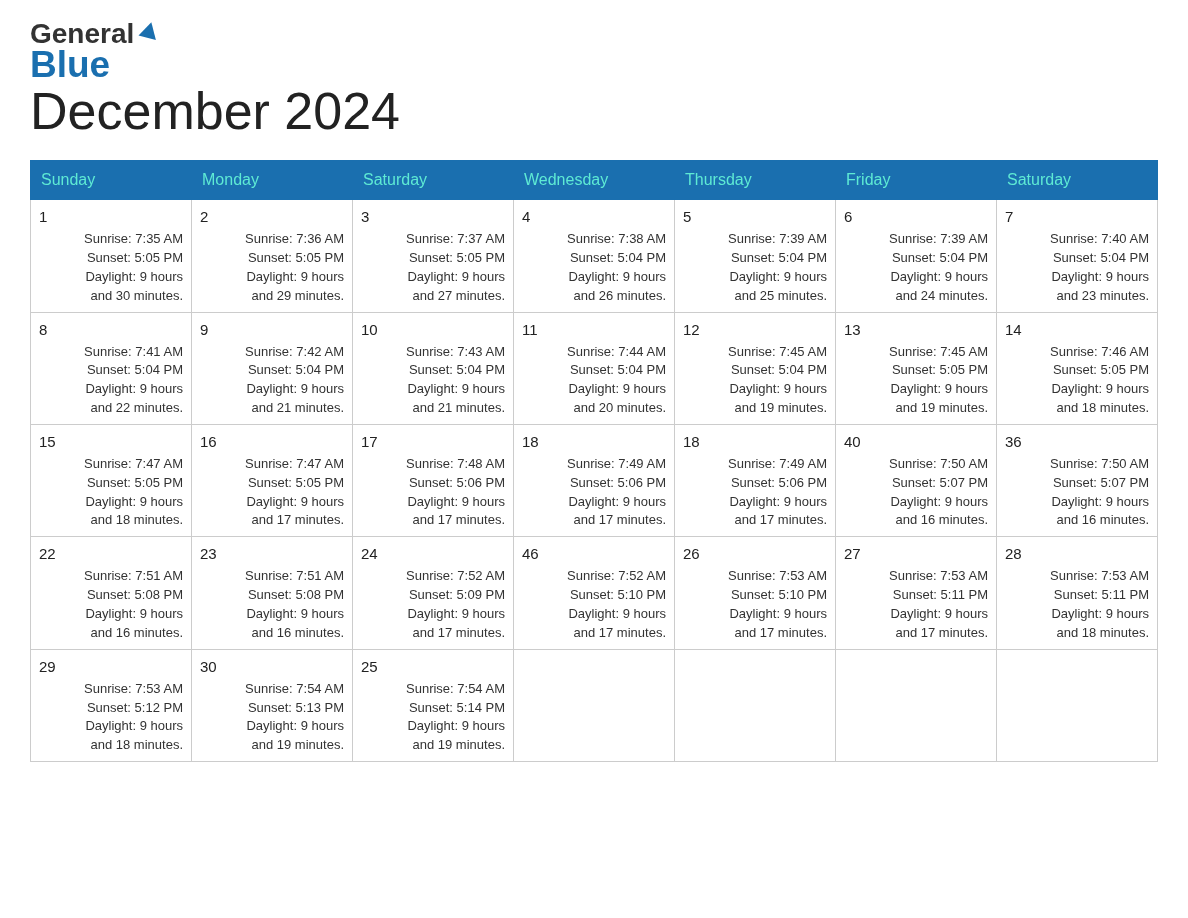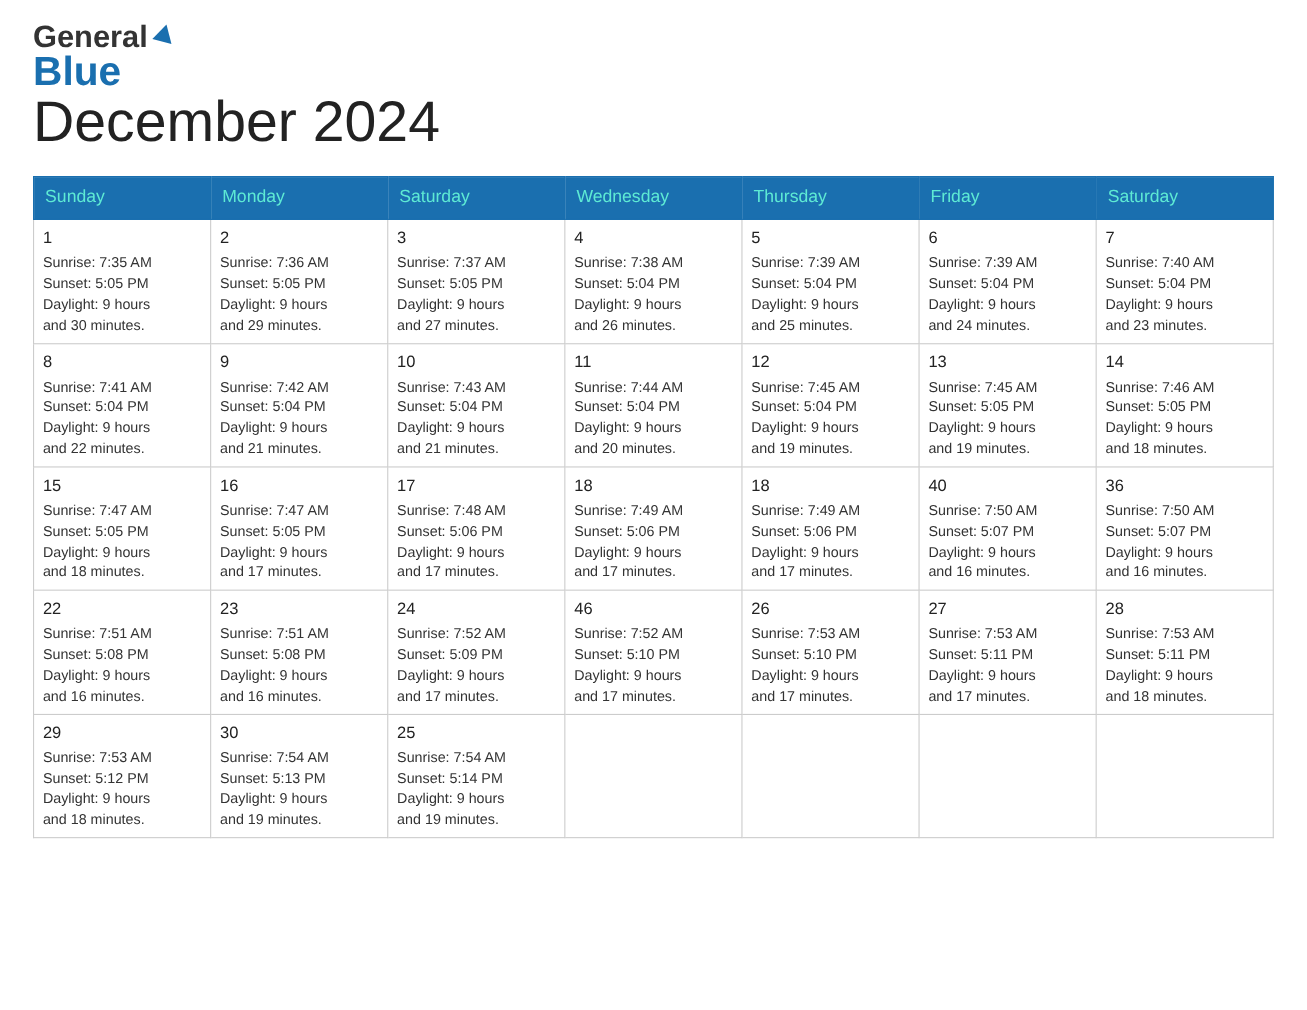--- a/index.html
+++ b/index.html
@@ -80,20 +80,21 @@
       font-size: 15px;
       font-weight: normal;
       color: #222;
       display: block;
       margin-bottom: 3px;
     }
     .day-info {
       font-size: 13px;
       color: #333;
       line-height: 1.45;
+      text-align: right;
     }
     .logo-text-row {
       display: flex;
       align-items: flex-end;
     }
     .logo-arrow-svg {
       margin-left: 4px;
       margin-bottom: 6px;
     }
   </style>

